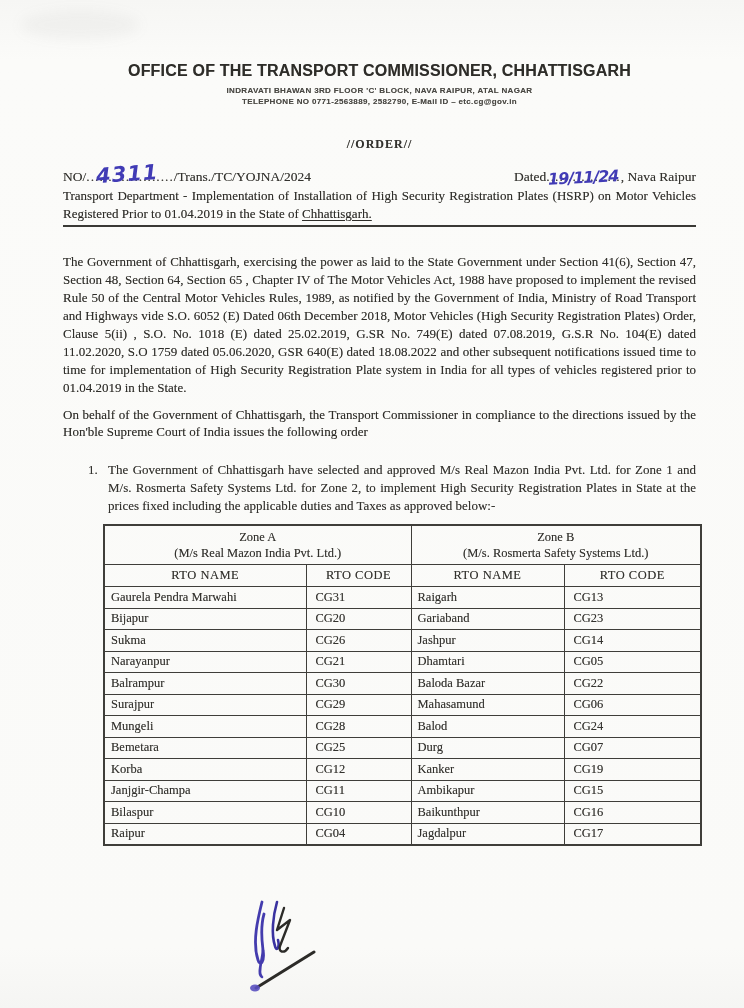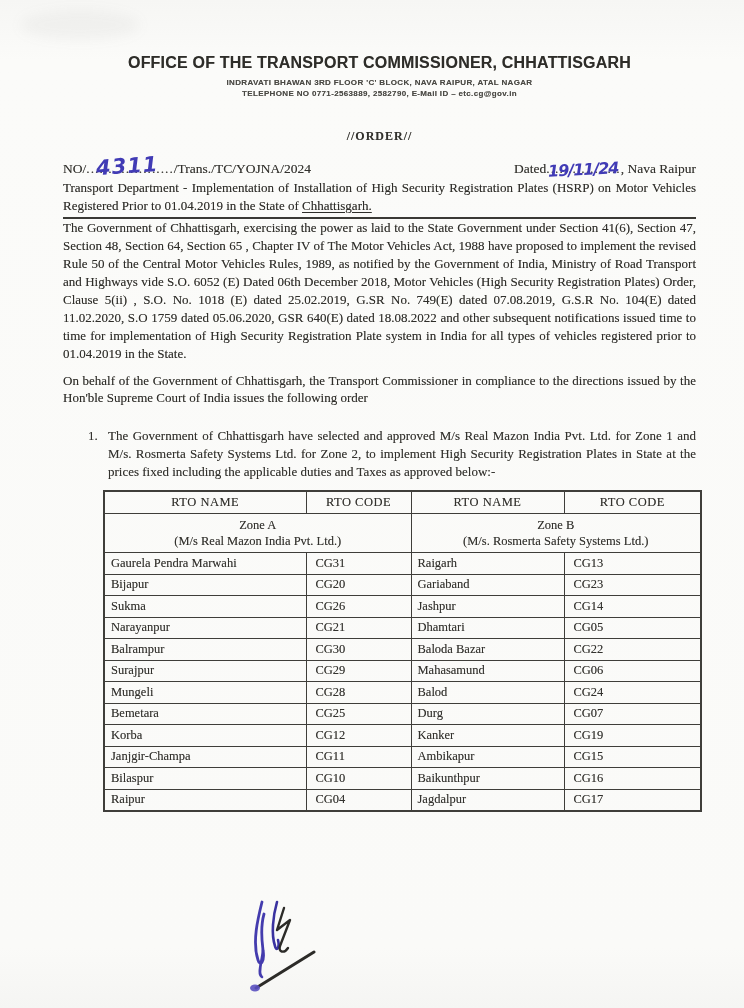--- a/index.html
+++ b/index.html
@@ -4,21 +4,21 @@
 <style>
   html,body { margin:0; padding:0; background:#e8e8e6; }
   .page {
     position:relative; width:744px; height:1008px; margin:0 auto;
     background:linear-gradient(180deg,#f6f6f4 0%, #fbfbf9 6%, #fafaf8 94%, #f5f5f3 100%);
     font-family:"Liberation Serif", serif;
     color:#33322e;
     overflow:hidden;
   }
   .page * { text-shadow:0 0 0.6px rgba(55,54,48,0.45); }
-  .content { position:absolute; left:63px; top:54px; width:633px; }
+  .content { position:absolute; left:63px; top:62px; width:633px; }
 
   .hdr { text-align:center; }
   .hdr-title { font-family:"Liberation Sans", sans-serif; font-weight:bold; font-size:16px; letter-spacing:0.2px; color:#2e2d29; }
   .hdr-sub  { font-family:"Liberation Sans", sans-serif; font-weight:bold; font-size:8px; letter-spacing:0.35px; color:#4a4944; margin-top:5px; line-height:11px; }
   .hdr-sub2 { font-family:"Liberation Sans", sans-serif; font-weight:bold; font-size:8px; letter-spacing:0.35px; color:#4a4944; line-height:11px; }
 
   .order-head { text-align:center; font-weight:bold; font-size:12px; letter-spacing:1px; margin-top:30px; }
 
   .refline { display:flex; justify-content:space-between; align-items:flex-end; margin-top:17px; font-size:13.5px; }
   .dotspan { position:relative; display:inline-block; letter-spacing:1px; color:#44433e; }
@@ -26,21 +26,21 @@
     position:absolute; color:#413bb5; font-family:"DejaVu Sans", sans-serif;
     font-style:italic; font-weight:600; text-shadow:none; white-space:nowrap;
   }
   .hand-no   { font-size:21px; left:10px; bottom:-1px; transform:rotate(-4deg); }
   .hand-date { font-size:16px; left:2px;  bottom:-2px; transform:rotate(-3deg); letter-spacing:-1px; }
 
   .subject { margin-top:2px; font-size:13px; line-height:18px; text-align:justify; color:#2f2e2a; }
   .subject .uword { text-decoration:underline; text-underline-offset:2px; }
   .subject-rule { border-bottom:2.5px solid #3a3935; margin-top:2px; }
 
-  .para { font-size:13px; line-height:18px; text-align:justify; margin-top:0; color:#2f2e2a; }
+  .para { font-size:13px; line-height:18px; text-align:justify; margin-top:26px; color:#2f2e2a; }
   .para.second { margin-top:9px; line-height:17px; }
 
   .olist { display:flex; margin-top:21px; padding-left:25px; font-size:13px; line-height:18px; }
   .olist .num { width:20px; flex:none; }
   .olist .txt { flex:1; text-align:justify; }
 
   table.rto { border-collapse:collapse; margin:9px 0 0 40px; table-layout:fixed; width:597px; font-size:12.5px; }
   table.rto td, table.rto th { border:1px solid #3f3e3a; padding:1px 6px; font-weight:normal; overflow:hidden; white-space:nowrap; }
   table.rto { border:2px solid #3f3e3a; }
   .zonecell { text-align:center; line-height:16px; padding-top:3px !important; padding-bottom:3px !important; }
@@ -91,36 +91,36 @@
     </div>
 
     <table class="rto">
       <colgroup>
         <col style="width:202px">
           <col style="width:105px">
           <col style="width:153px">
           <col style="width:137px">
       </colgroup>
       <thead>
-        <tr>
-          <th class="colhead">RTO NAME</th>
-          <th class="colhead">RTO CODE</th>
-          <th class="colhead">RTO NAME</th>
-          <th class="colhead">RTO CODE</th>
-        </tr>
         <tr>
           <th colspan="2" class="zonecell">
             <div>Zone A</div>
             <div>(M/s Real Mazon India Pvt. Ltd.)</div>
           </th>
           <th colspan="2" class="zonecell">
             <div>Zone B</div>
             <div>(M/s. Rosmerta Safety Systems Ltd.)</div>
           </th>
         </tr>
+        <tr>
+          <th class="colhead">RTO NAME</th>
+          <th class="colhead">RTO CODE</th>
+          <th class="colhead">RTO NAME</th>
+          <th class="colhead">RTO CODE</th>
+        </tr>
       </thead>
       <tbody>
           <tr>
             <td class="rname">Gaurela Pendra Marwahi</td>
             <td class="rcode">CG31</td>
             <td class="rname">Raigarh</td>
             <td class="rcode">CG13</td>
           </tr>
           <tr>
             <td class="rname">Bijapur</td>

